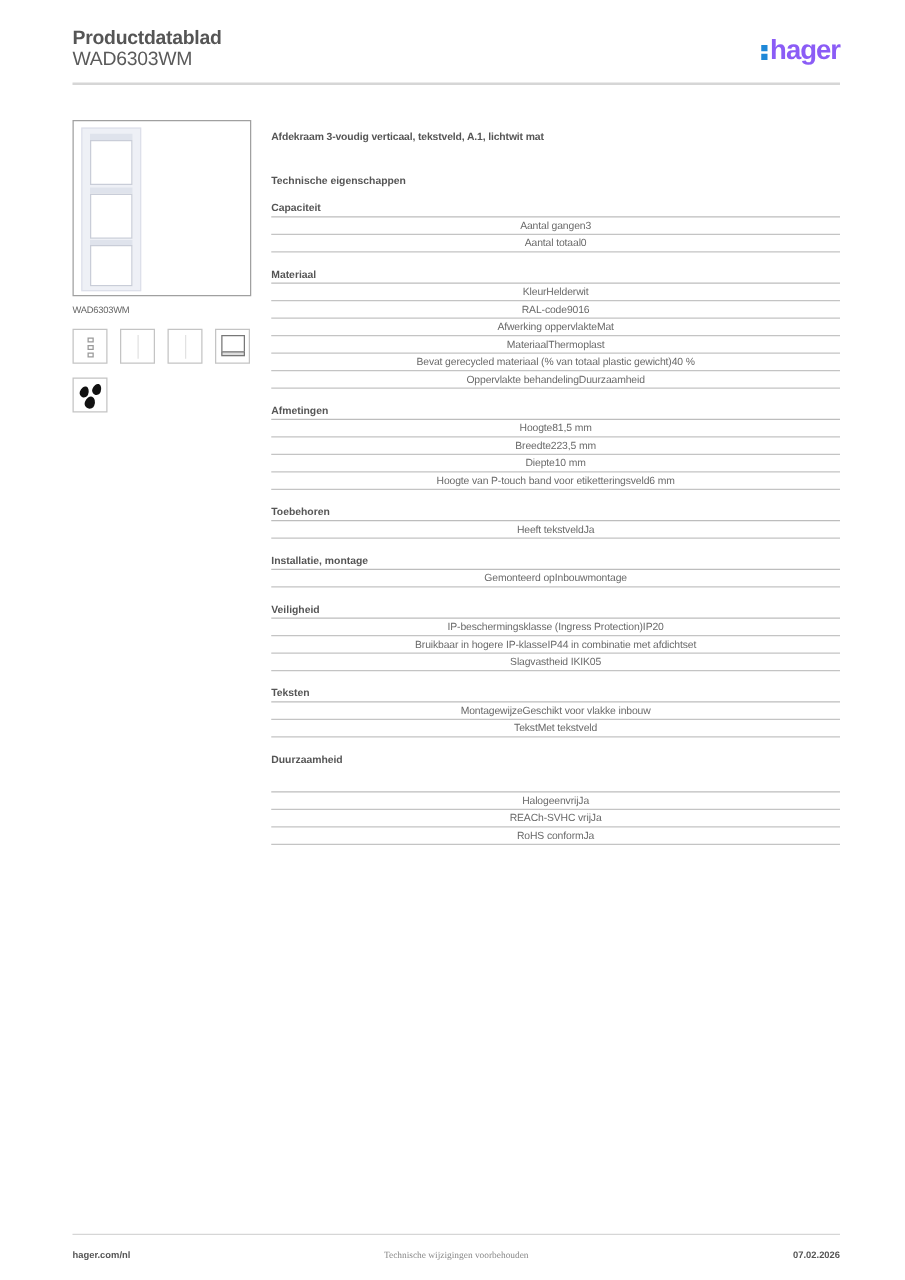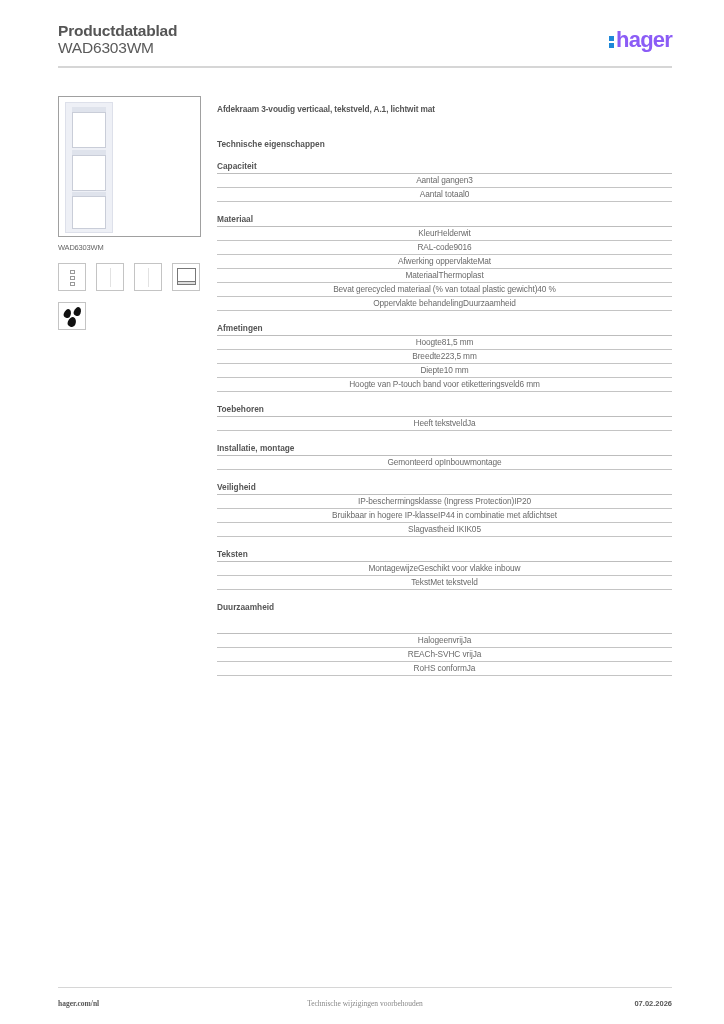--- a/index.html
+++ b/index.html
@@ -35,21 +35,21 @@
   .main { position: absolute; left: 217px; top: 104px; width: 455px; }
   .product-desc { font-size: 8.3px; font-weight: bold; color: #555; letter-spacing: -0.1px; line-height: 10px; }
   .section-heading { font-size: 8.3px; font-weight: bold; color: #555; margin-top: 25px; line-height: 10px; }
   .group { margin-top: 12px; }
   .group-title { font-size: 8.3px; font-weight: bold; color: #555; line-height: 10px; padding-bottom: 2px; border-bottom: 1px solid #bdbdbd; }
   .row { display: flex; justify-content: center; font-size: 8.3px; color: #6a6a6a; height: 14px; line-height: 13px; border-bottom: 1px solid #c4c4c4; letter-spacing: -0.1px; }
   .row .val { text-align: right; }
 
   .footer-rule { position: absolute; left: 58px; top: 987px; width: 614px; height: 1px; background: #d6d6d6; }
   .footer { position: absolute; left: 58px; top: 999px; width: 614px; height: 12px; font-size: 7.5px; color: #555; }
-  .footer .left { position: absolute; left: 0; font-weight: bold; font-family: Liberation Serif, serif; }
+  .footer .left { position: absolute; left: 0; font-weight: bold; }
   .footer .center { position: absolute; left: 0; right: 0; text-align: center; color: #888; font-family: Liberation Serif, serif; }
   .footer .right { position: absolute; right: 0; font-weight: bold; margin-left: 32px; }
 </style>
 </head>
 <body>
 
 <div class="header">
   <div class="doc-title">Productdatablad</div>
   <div class="doc-sub">WAD6303WM</div>
   <div class="logo"><span class="colon"></span><span>hager</span></div>

